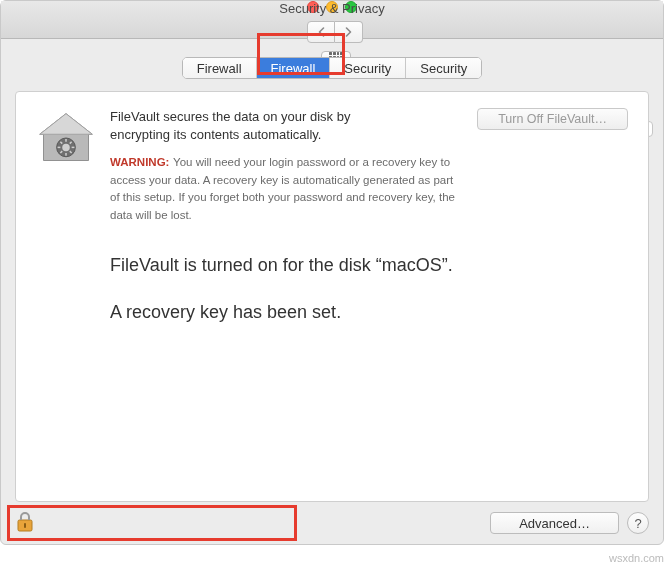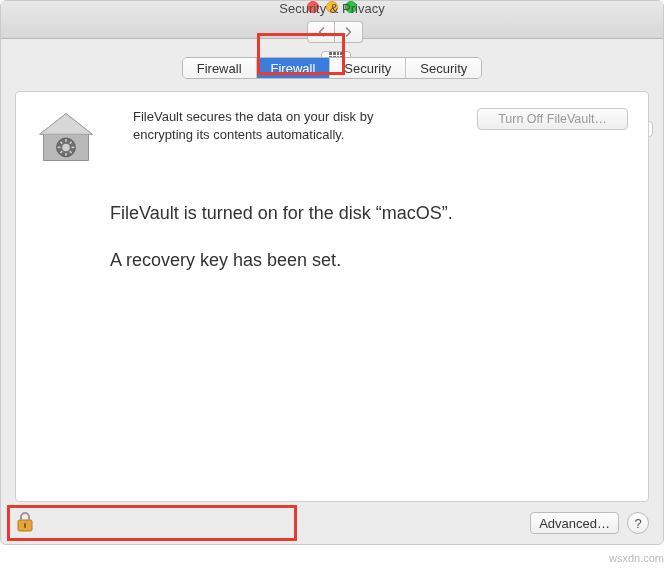--- a/index.html
+++ b/index.html
@@ -130,21 +130,21 @@
     position:relative;
   }
   .lock-row {
     display:flex; align-items:center; gap:10px;
     color:#555; font-size:13px;
   }
   .right-buttons { margin-left:auto; display:flex; align-items:center; gap:8px; }
   .btn {
     background:linear-gradient(#fdfdfd,#f0f0f0);
     border:1px solid #bcbcbc; border-radius:4px;
-    height:22px; padding:0 8px; font-size:13px; color:#333;
+    height:22px; padding:0 28px; font-size:13px; color:#333;
     display:flex; align-items:center;
   }
   .help-btn {
     width:22px; height:22px; border-radius:50%;
     border:1px solid #bcbcbc; background:linear-gradient(#fdfdfd,#f0f0f0);
     display:flex; align-items:center; justify-content:center;
     font-size:13px; color:#555;
   }
   .highlight-lock {
     position:absolute;
@@ -229,21 +229,25 @@
             <line x1="23" y1="42" x2="26" y2="42"></line>
             <line x1="38" y1="42" x2="41" y2="42"></line>
             <line x1="26" y1="36" x2="28" y2="38"></line>
             <line x1="36" y1="46" x2="38" y2="48"></line>
             <line x1="26" y1="48" x2="28" y2="46"></line>
             <line x1="36" y1="38" x2="38" y2="36"></line>
           </g>
         </svg>
       </div>
       <div class="desc-col">
-        <div style="max-width:270px;margin-left:23px;">FileVault secures the data on your disk by encrypting its contents automatically.</div>
+        <div style="max-width:270px;">FileVault secures the data on your disk by encrypting its contents automatically.</div>
+        <div style="margin-top:10px;">
+          <span class="warning-label">WARNING:</span>
+          <span class="warning-text">You will need your login password or a recovery key to access your data. A recovery key is automatically generated as part of this setup. If you forget both your password and recovery key, the data will be lost.</span>
+        </div>
       </div>
       <div class="turn-off-btn">Turn Off FileVault…</div>
     </div>
 
     <div class="status-block">
       <p>FileVault is turned on for the disk “macOS”.</p>
       <p>A recovery key has been set.</p>
     </div>
   </div>
 

